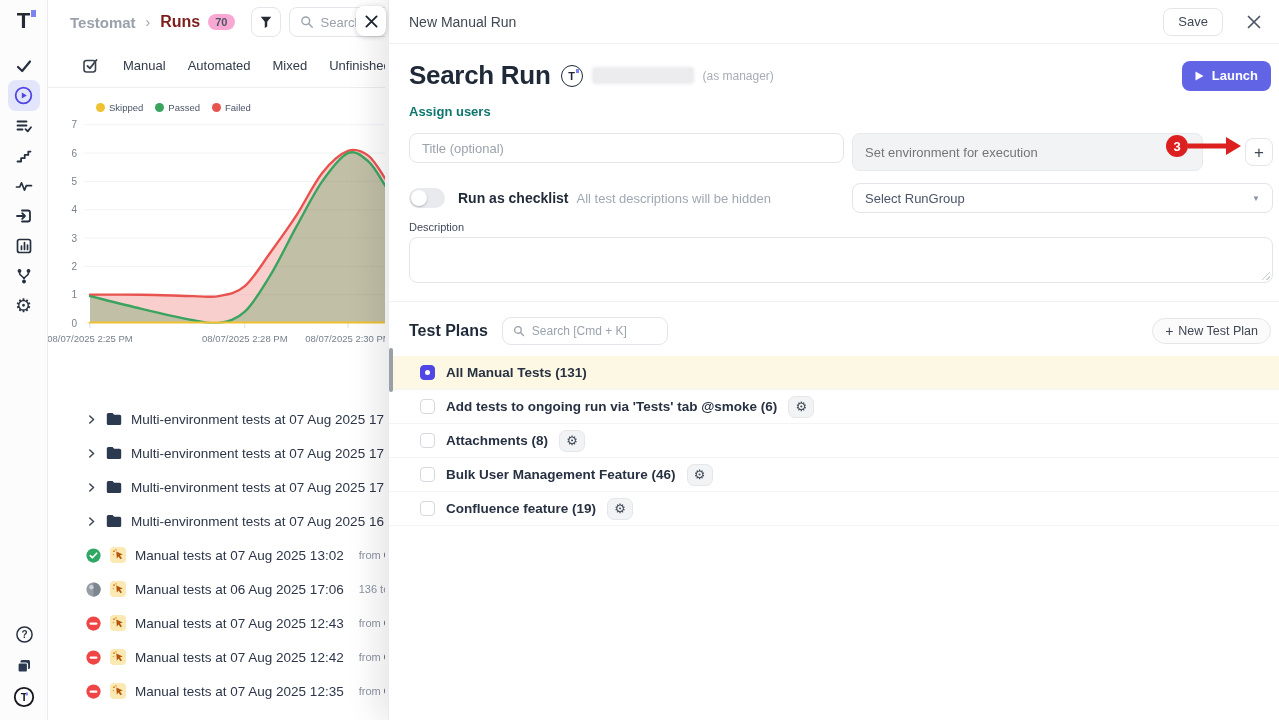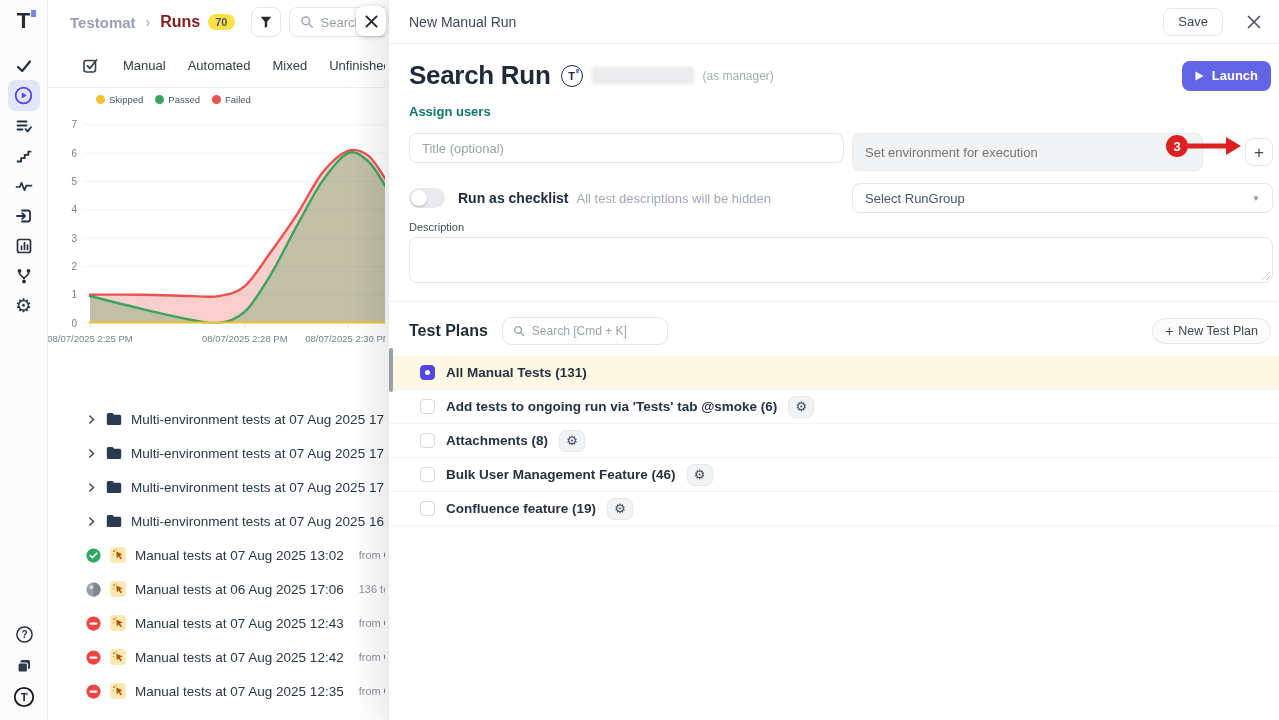--- a/index.html
+++ b/index.html
@@ -20,34 +20,34 @@
   .rail-bottom { position:absolute; bottom:8px; left:0; width:48px; display:flex; flex-direction:column; align-items:center; }
   .rail-bottom .rail-item { height:31px; }
   .gear-glyph { font-size:19px; color:#2b3442; line-height:1; }
 
   
   .left-panel { position:absolute; left:48px; top:0; width:337px; height:720px; background:#fff; overflow:hidden; }
   .lp-header { height:44px; display:flex; align-items:center; padding-left:22px; gap:8px; }
   .crumb-app { font-size:15px; font-weight:600; color:#9aa1ab; }
   .crumb-sep { font-size:14px; color:#9aa1ab; margin:0 2px; }
   .crumb-page { font-size:16px; font-weight:700; color:#7f1d1d; }
-  .crumb-badge { font-size:11px; font-weight:600; color:#4b5563; background:#fde047; border-radius:10px; padding:2px 7px; }
+  .crumb-badge { font-size:11px; font-weight:600; color:#4b5563; background:#f9a8d4; border-radius:10px; padding:2px 7px; }
   .filter-btn { width:30px; height:30px; border:1px solid #e3e6ea; border-radius:8px; background:#fff;
     display:flex; align-items:center; justify-content:center; margin-left:8px; cursor:pointer; flex:none; }
   .search-box { height:30px; width:120px; border:1px solid #e3e6ea; border-radius:8px; background:#fff;
     display:flex; align-items:center; gap:7px; padding:0 10px; flex:none; }
   .search-box input { border:none; outline:none; width:70px; font-size:13px; color:#374151;
     font-family:"Liberation Sans", sans-serif; background:transparent; }
   .search-box input::placeholder { color:#9aa1ab; }
   .lp-tabs { height:44px; display:flex; align-items:center; gap:22px; padding-left:34px; border-bottom:1px solid #eceef1; }
   .lp-tab { font-size:13px; font-weight:500; color:#313b49; cursor:pointer; white-space:nowrap; }
   .tab-select-icon { margin-right:2px; display:flex; cursor:pointer; }
 
   
-  .legend { position:absolute; left:48px; top:94px; display:flex; align-items:center; gap:12px; }
+  .legend { position:absolute; left:48px; top:102px; display:flex; align-items:center; gap:12px; }
   .legend-item { display:flex; align-items:center; gap:4px; font-size:9.5px; color:#4a5568; }
   .legend-dot { width:9px; height:9px; border-radius:50%; }
   #runs-chart { position:absolute; left:0; top:108px; }
   .lp-scroll-thumb { position:absolute; left:389px; top:348px; width:4px; height:44px; background:#9aa0a6; border-radius:2px; z-index:40; }
 
   
   .run-list { position:absolute; left:0; top:402px; width:100%; }
   .run-row { height:34px; display:flex; align-items:center; padding-left:38px; gap:9px; white-space:nowrap; cursor:pointer; }
   .run-row .label { font-size:13.5px; font-weight:500; color:#2b3648; }
   .run-meta { font-size:11px; color:#8b93a0; margin-left:6px; }

